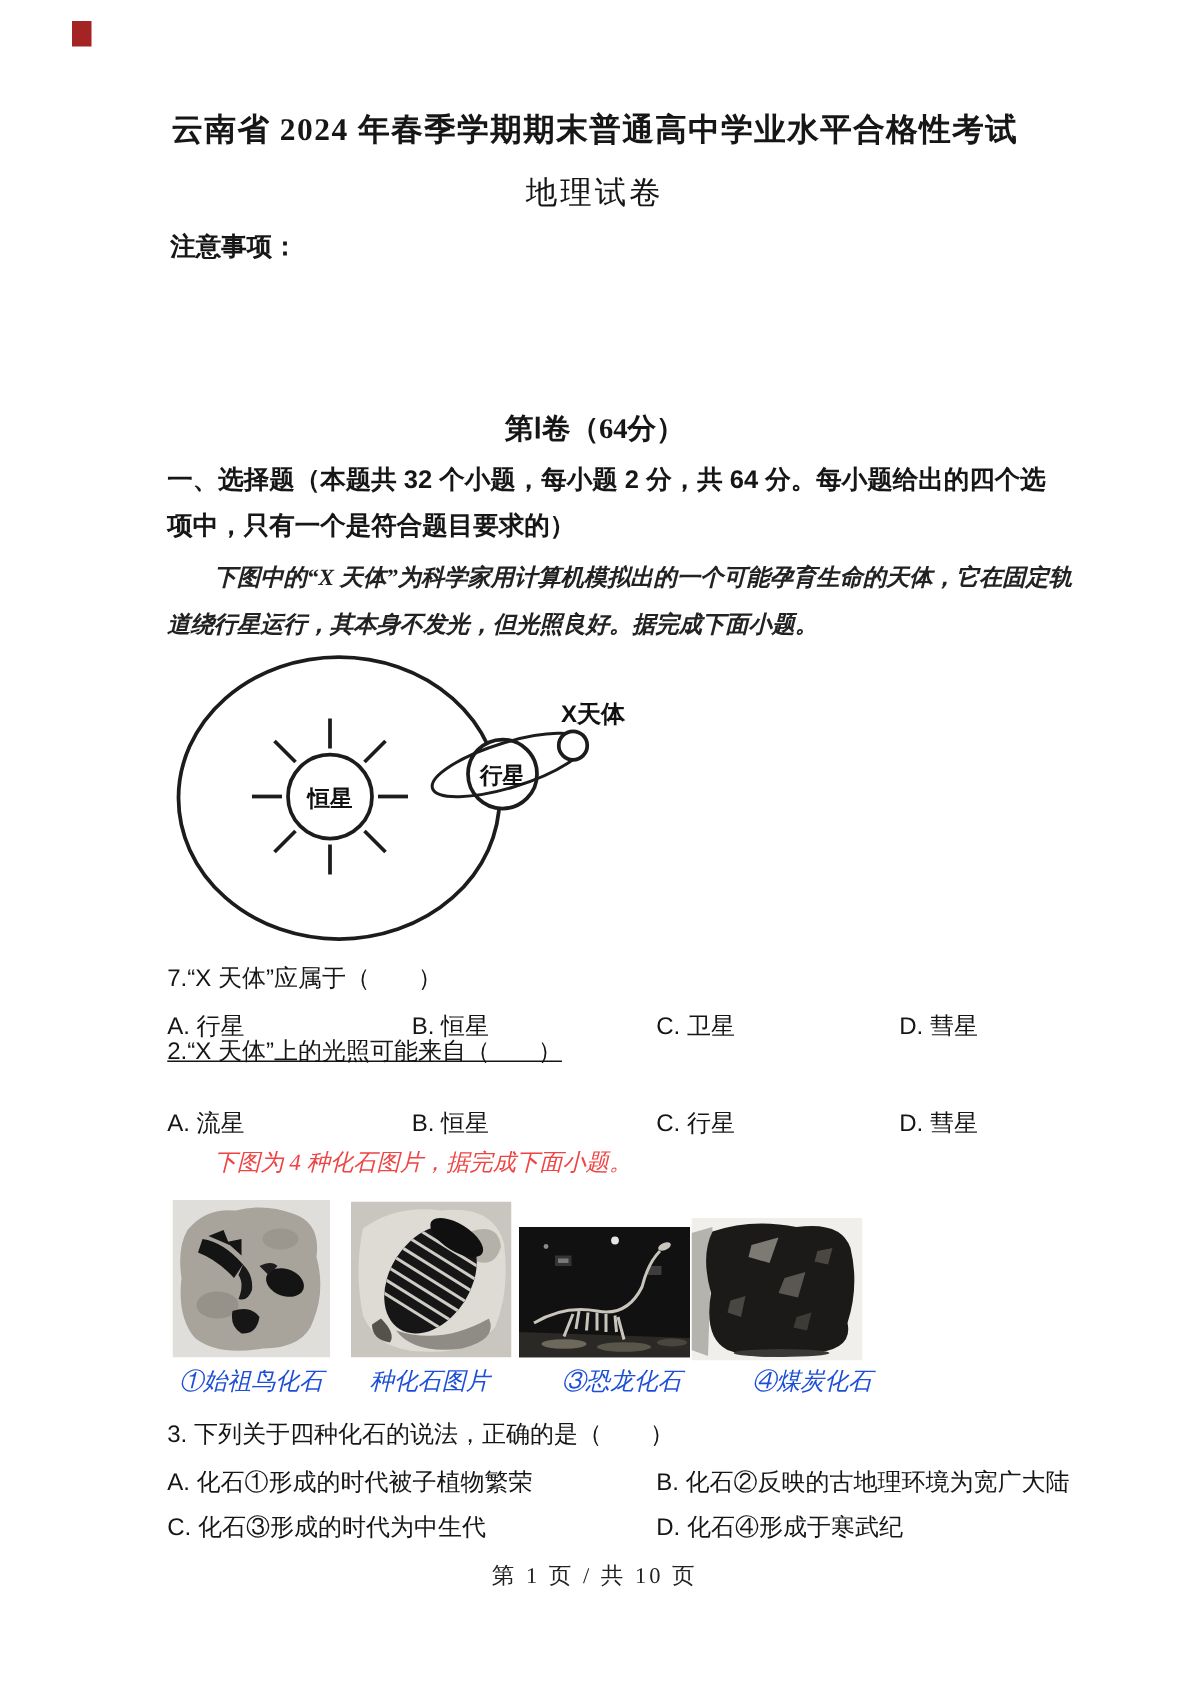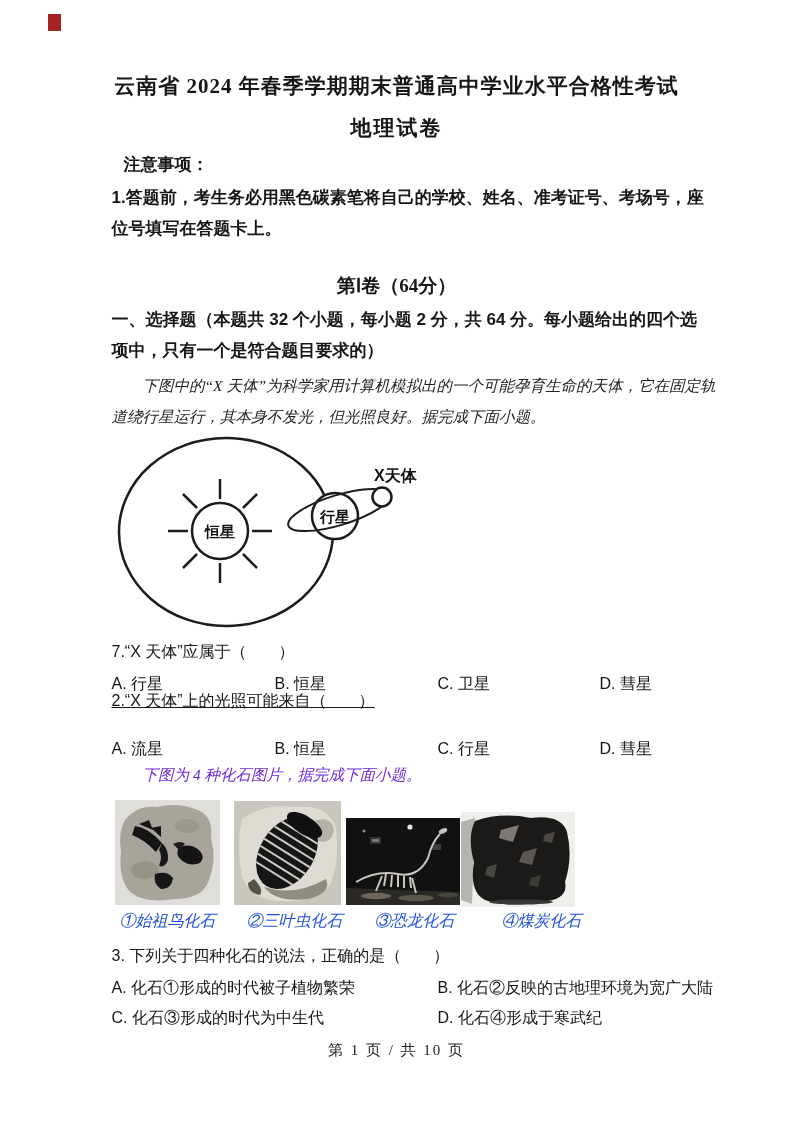--- a/index.html
+++ b/index.html
@@ -9,31 +9,31 @@
     font-family:"Liberation Serif", serif;
   }
   .abs { position:absolute; }
   .center { left:0; right:0; text-align:center; }
   .sans { font-family:"Liberation Sans", sans-serif; }
   .kai  { font-family:"Liberation Serif", serif; font-style:italic; }
 
   .corner-mark { left:8px; top:10px; width:13px; height:17px; background:#a32422; }
 
   .title    { top:68px;  font-size:21px; font-weight:700; letter-spacing:1px; }
-  .subtitle { top:110px; font-size:21px; font-weight:700; letter-spacing:2px; }
-
-  .notice-head { left:84px; top:149px; font-size:17px; font-weight:700; }
+  .subtitle { top:110px; font-size:21px; font-weight:400; letter-spacing:2px; }
+
+  .notice-head { left:74px; top:149px; font-size:17px; font-weight:700; }
   .notice-1 { left:72px; right:44px; top:178px; font-size:17px; font-weight:700; line-height:31px; }
   .notice-2 { left:72px; right:44px; top:240px; font-size:17px; font-weight:700; line-height:31px; }
 
   .vol-head { top:269px; font-size:19px; font-weight:700; }
   .sec-head { left:72px; right:42px; top:300px; font-size:17px; font-weight:700; line-height:31px; }
 
-  .passage1 { left:72px; right:36px; top:366px; font-size:15.5px; line-height:31px; text-indent:2em; color:#222; }
-  .passage2 { left:72px; right:36px; top:761px; font-size:15.5px; text-indent:2em; color:#6d28d9; }
+  .passage1 { left:72px; right:36px; top:366px; font-size:15.5px; line-height:31px; text-indent:2em; color:#222;font-weight:bold; }
+  .passage2 { left:72px; right:36px; top:761px; font-size:15.5px; text-indent:2em; color:#ef4444; }
 
   .diagram { left:62px; top:430px; width:345px; height:200px; }
 
   .stem { font-size:16px; font-family:"Liberation Sans", sans-serif; }
   .q1-stem { left:72px; top:638px; }
   .q2-stem { left:72px; top:687px;text-decoration:underline; }
   .q3-stem { left:72px; top:942px;text-align:center; }
   .opt-row { left:72px; right:30px; height:20px; }
   .r1 { top:670px; } .r2 { top:735px; } .r3 { top:974px; } .r4 { top:1004px; }
   .opt { position:absolute; top:0; font-size:16px; font-family:"Liberation Sans", sans-serif; white-space:nowrap; }
@@ -55,21 +55,20 @@
 <body>
 
 <div class="page">
 
   <div class="abs corner-mark"></div>
 
   <div class="abs center title">云南省 2024 年春季学期期末普通高中学业水平合格性考试</div>
   <div class="abs center subtitle">地理试卷</div>
 
   <div class="abs notice-head sans">注意事项：</div>
-  <div class="abs notice-1 sans">1.答题前，考生务必用黑色碳素笔将自己的学校、姓名、准考证号、考场号，座位号填写在答题卡上。</div>
 
   <div class="abs center vol-head">第Ⅰ卷（64分）</div>
   <div class="abs sec-head sans">一、选择题（本题共 32 个小题，每小题 2 分，共 64 分。每小题给出的四个选项中，只有一个是符合题目要求的）</div>
 
   <div class="abs passage1 kai">下图中的“X 天体”为科学家用计算机模拟出的一个可能孕育生命的天体，它在固定轨道绕行星运行，其本身不发光，但光照良好。据完成下面小题。</div>
 
   <div class="abs diagram">
     <svg width="345" height="200" viewBox="0 0 345 200">
 
       <ellipse cx="124" cy="98" rx="107" ry="94" fill="none" stroke="#1c1c1c" stroke-width="2.5"></ellipse>
@@ -187,21 +186,21 @@
       <path d="M40,18 L58,13 L52,30 L38,26 Z" fill="#7d7a74"></path>
       <path d="M62,40 L76,36 L71,53 L58,50 Z" fill="#6a6761" opacity="0.8"></path>
       <path d="M26,55 L36,52 L33,66 L24,63 Z" fill="#54524d" opacity="0.8"></path>
       <path d="M84,22 L94,20 L91,31 L82,29 Z" fill="#5e5b55" opacity="0.7"></path>
       <path d="M70,66 L80,63 L77,75 L68,73 Z" fill="#45433f" opacity="0.8"></path>
       <ellipse cx="60" cy="90" rx="32" ry="2.6" fill="#393836"></ellipse>
     </svg>
   </div>
 
   <div class="fossil-label kai fl1">①始祖鸟化石</div>
-  <div class="fossil-label kai fl2">②三叶虫化石</div>
+  <div class="fossil-label kai fl2">种化石图片</div>
   <div class="fossil-label kai fl3">③恐龙化石</div>
   <div class="fossil-label kai fl4">④煤炭化石</div>
 
   <div class="abs stem q3-stem">3. 下列关于四种化石的说法，正确的是（　　）</div>
   <div class="abs opt-row r4">
     <span class="opt c1">C. 化石③形成的时代为中生代</span>
     <span class="opt c3">D. 化石④形成于寒武纪</span>
   </div>
   <div class="abs opt-row r3">
     <span class="opt c1">A. 化石①形成的时代被子植物繁荣</span>

